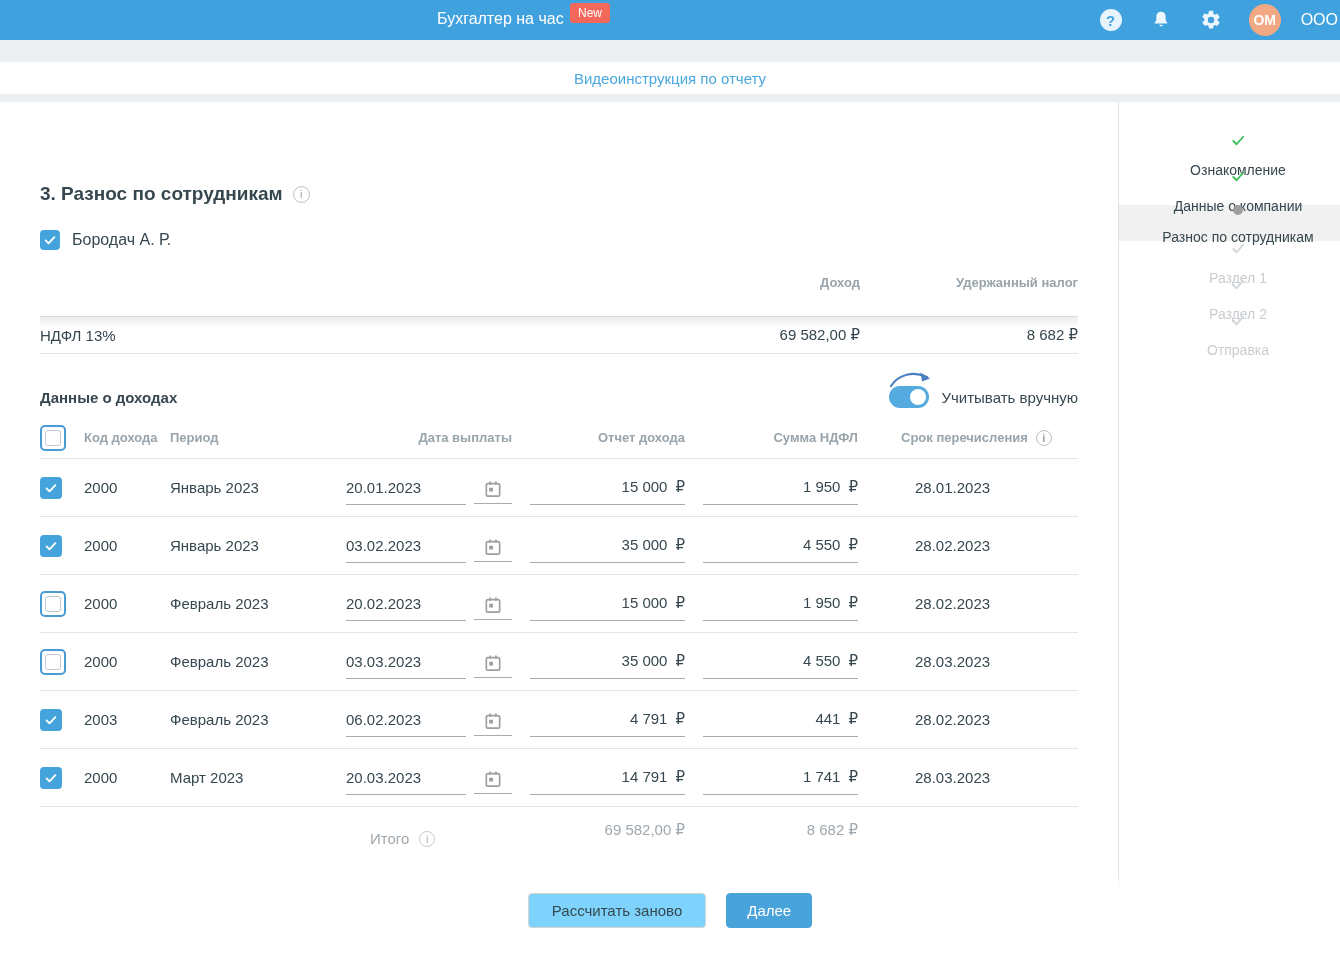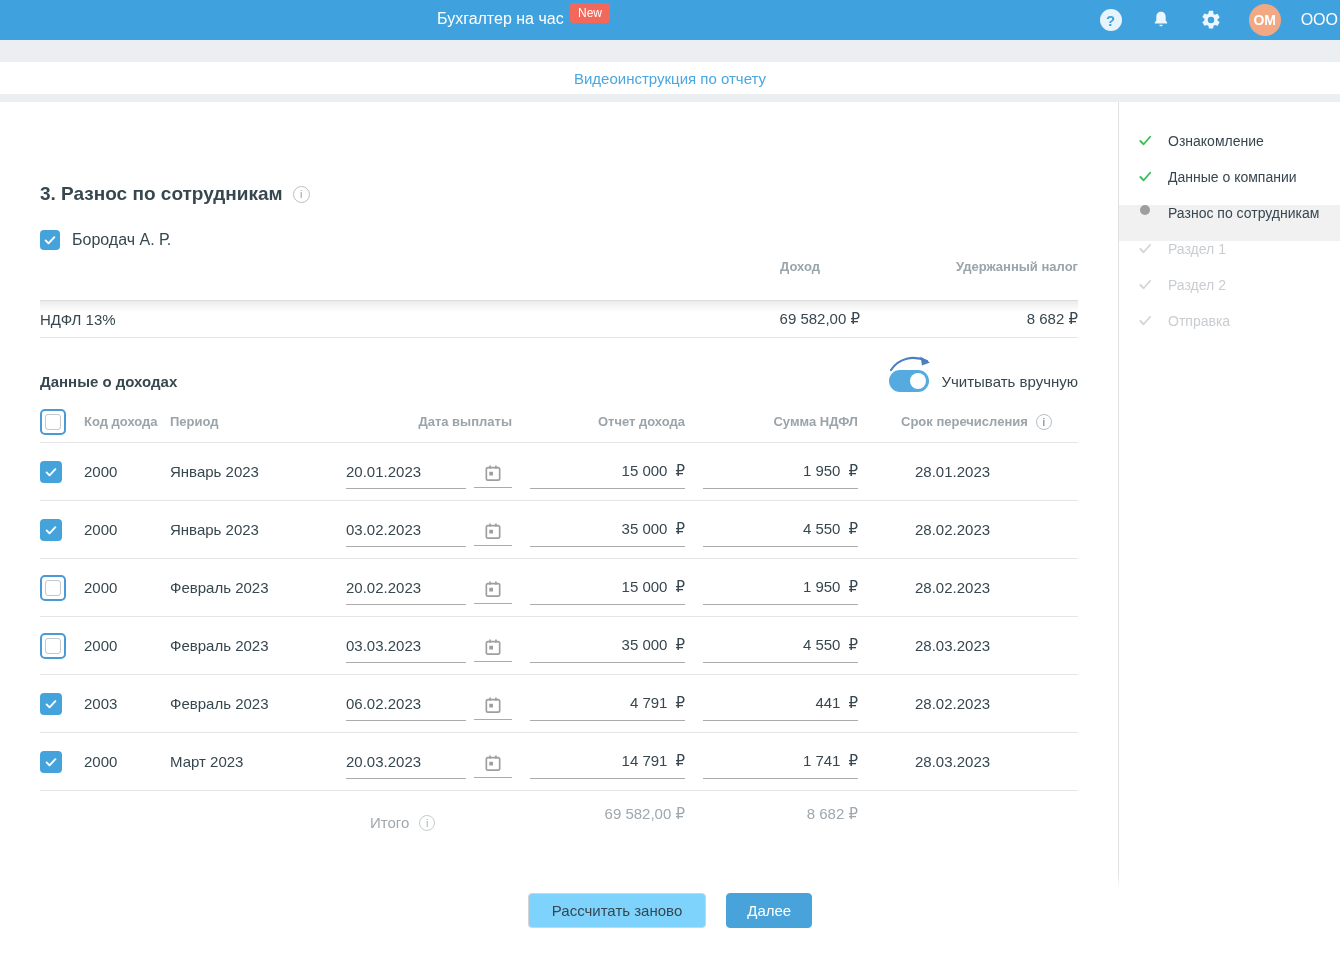--- a/index.html
+++ b/index.html
@@ -38,21 +38,21 @@
 
   .employee-row { margin-top:25px; display:flex; align-items:center; gap:12px; }
   .employee-name { font-size:16px; }
 
   .cb { display:inline-flex; align-items:center; justify-content:center; cursor:pointer; flex:0 0 auto; }
   .cb-checked { width:22px; height:22px; border-radius:4px; background:#45A3DC; }
   .cb-checked svg { width:14px; height:14px; }
   .cb-ring { width:26px; height:26px; border:2px solid #4A9AD6; border-radius:5px; background:#fff; }
   .cb-inner { width:16px; height:16px; border:1px solid #C4C8CB; border-radius:3px; display:block; }
 
-  .summary-head { margin-top:9px; display:grid; grid-template-columns:1fr 218px;gap:40px; }
+  .summary-head { margin-top:25px; display:grid; grid-template-columns:1fr 218px; }
   .summary-head span { font-size:13px; font-weight:bold; color:#9AA4AB; text-align:right; }
   .ndfl-row { margin-top:26px; height:38px; border-top:1px solid #DADDDE; border-bottom:1px solid #E4E6E7;
     background:linear-gradient(#ECECEC, #fff 11px);
     display:grid; grid-template-columns:200px 1fr 218px; align-items:center; }
   .ndfl-row .lbl { font-size:15px; }
   .ndfl-row .val { font-size:15px; text-align:right; }
 
   .income-head { margin-top:23px; display:flex; align-items:center; justify-content:space-between; height:40px; }
   .income-title { font-size:15px; font-weight:bold; }
   .toggle-group { display:flex; align-items:center; gap:12px; }
@@ -79,21 +79,21 @@
   .amt-input { display:flex; justify-content:flex-end; align-items:baseline; gap:8px;
     border-bottom:1px solid #ABABAB; padding-bottom:8px; font-size:15px; cursor:text; }
   .c-due { padding-left:57px; font-size:15px; }
 
   .total-row { height:46px; color:#9FA8AE; }
   .total-label { grid-column:4; display:flex; align-items:flex-end; gap:10px; padding-left:24px; font-size:15px;margin-top:16px; }
   .total-val { text-align:right; font-size:15px; padding-left:18px; }
 
   
   .sidebar { flex:1; border-left:1px solid #E0E0E0; padding-top:31px; }
-  .step { height:36px; display:flex; align-items:flex-start; gap:14px; padding-left:17px; font-size:14px; cursor:pointer; }
+  .step { height:36px; display:flex; align-items:center; gap:14px; padding-left:17px; font-size:14px; cursor:pointer;flex-direction:column; }
   .step .step-icon { width:18px; display:flex; justify-content:center; }
   .step.active { background:#F1F1F1; }
   .step.pending { color:#C9CDD1; }
   .dot { width:10px; height:10px; border-radius:50%; background:#9E9E9E; display:block; }
 
   
   .footer { position:absolute; left:0; right:0; bottom:0; height:54px; background:#fff;
     display:flex; align-items:flex-start; justify-content:center; gap:20px; padding-top:4px; }
   .footer::before { content:''; position:absolute; top:-16px; left:0; right:0; height:16px;
     background:linear-gradient(rgba(255,255,255,0), #fff); pointer-events:none; }

